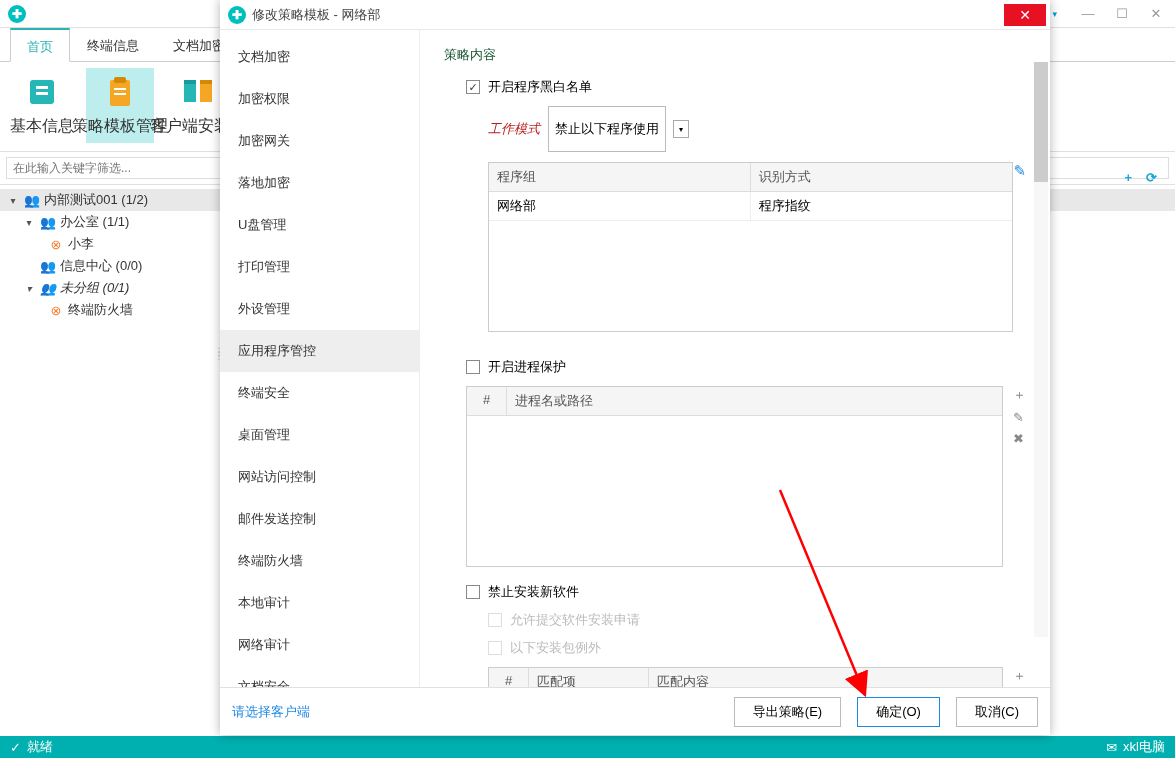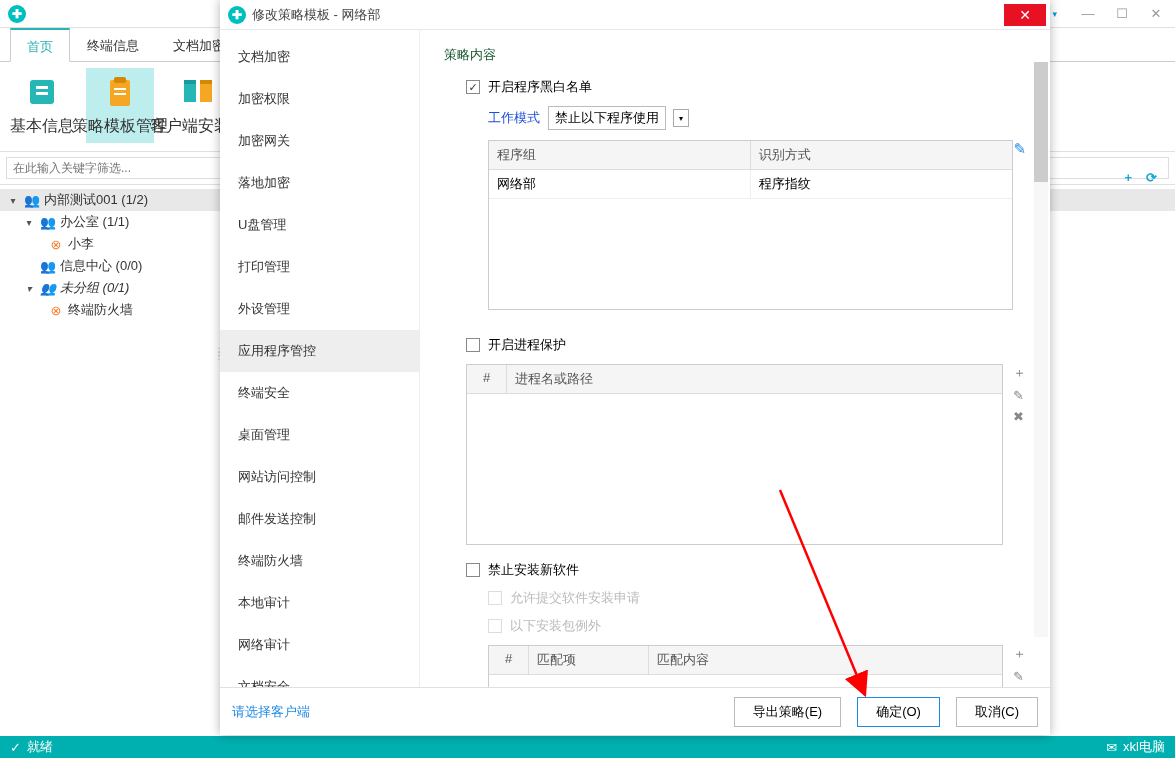--- a/index.html
+++ b/index.html
@@ -60,23 +60,23 @@
 .modal-sidebar { width: 200px; border-right: 1px solid #eee; overflow-y: auto; padding: 6px 0;}
 .modal-side-item { padding: 12px 18px; color: #333; cursor: pointer; }
 .modal-side-item.active { background: #eee; }
 
 .modal-content { flex: 1; overflow-y: auto; padding: 16px 24px 10px 24px; position: relative; }
 .section-title { color: #14532d; font-size: 13px; margin-bottom: 14px; }
 .indent { margin-left: 22px; }
 .form-row { display: flex; align-items: center; gap: 8px; margin-bottom: 10px; }
 .checkbox { width: 14px; height: 14px; border: 1px solid #888; display: inline-flex; align-items:center;justify-content:center; font-size: 11px; color:#333; background:#fff;}
 .checkbox.checked::before { content: "✓"; }
-.select-box { border: 1px solid #bbb; padding: 2px 6px; display: inline-flex; align-items: center; gap: 10px; }
+.select-box { border: 1px solid #bbb; padding: 13px 6px; display: inline-flex; align-items: center; gap: 10px; }
 .select-arrow { border:1px solid #aaa; width:16px; height:18px; display:inline-flex; align-items:center; justify-content:center; font-size:8px; margin-left:-1px;}
-.mini-label{color:#1d4ed8;}
+.mini-label{color:#b91c1c;font-style:italic;}
 .disabled-text{color:#bbb;}
 
 .grid { border: 1px solid #ccc; }
 .grid-head { display: flex; background: #f5f5f5; }
 .grid-head-cell { padding: 5px 8px; border-right: 1px solid #ddd; border-bottom: 1px solid #ddd; color: #555; }
 .grid-row { display: flex; }
 .grid-cell { padding: 5px 8px; border-right: 1px solid #eee; border-bottom:1px solid #eee;}
 
 .side-actions { display:flex; flex-direction:column; gap:6px; color:#888; font-size:15px; }
 .pencil-icon { color:#1e88e5; font-size:15px; cursor:pointer;}

